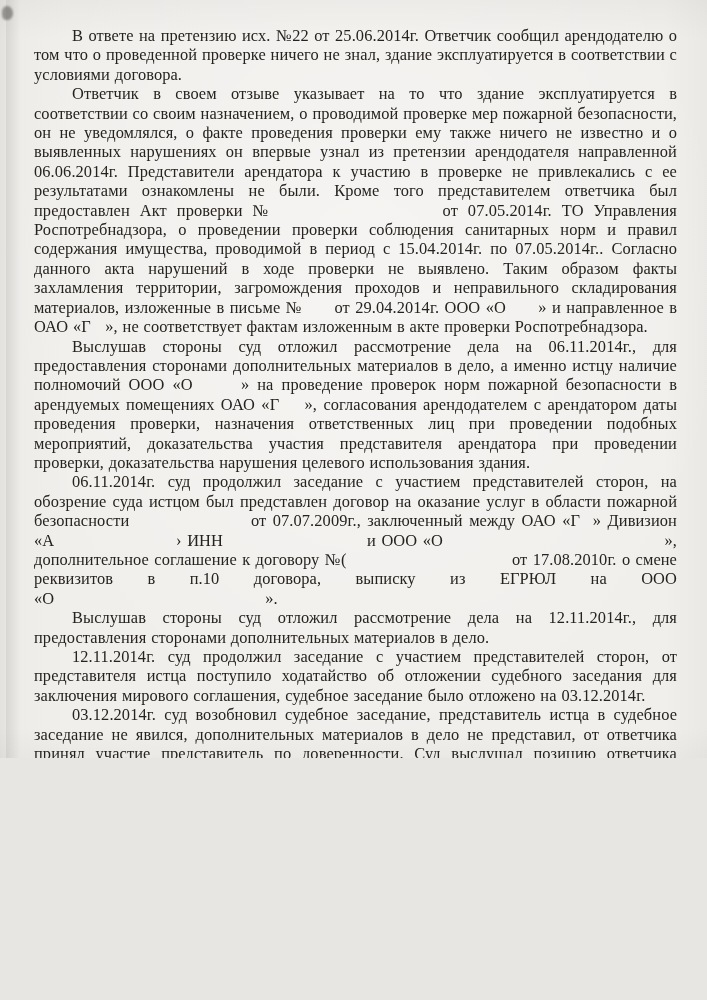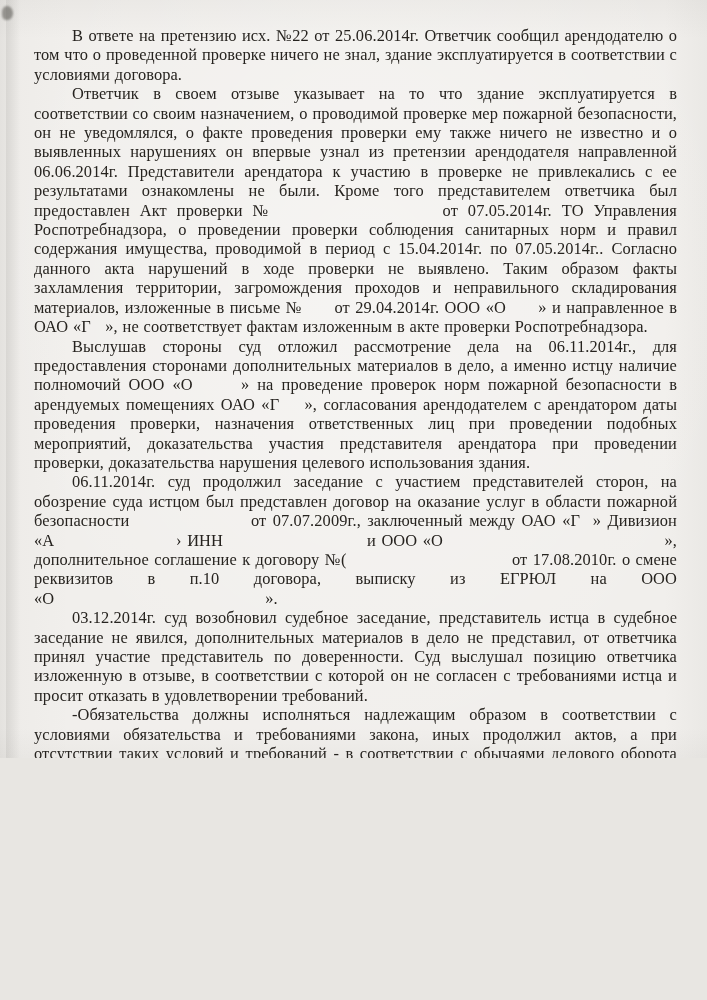--- a/index.html
+++ b/index.html
@@ -100,20 +100,22 @@
 
 <div class="scan">
   <div class="edge-streak"></div>
   <div class="corner-smudge"></div>
 
   <div class="content">
     <p>В ответе на претензию исх. №22 от 25.06.2014г. Ответчик сообщил арендодателю о том что о проведенной проверке ничего не знал, здание эксплуатируется в соответствии с условиями договора.</p>
     <p>Ответчик в своем отзыве указывает на то что здание эксплуатируется в соответствии со своим назначением, о проводимой проверке мер пожарной безопасности, он не уведомлялся, о факте проведения проверки ему также ничего не известно и о выявленных нарушениях он впервые узнал из претензии арендодателя направленной 06.06.2014г. Представители арендатора к участию в проверке не привлекались с ее результатами ознакомлены не были. Кроме того представителем ответчика был предоставлен Акт проверки №&nbsp;&nbsp;&nbsp;&nbsp;&nbsp;&nbsp;&nbsp;&nbsp;&nbsp;&nbsp;&nbsp;&nbsp;&nbsp;&nbsp;&nbsp;&nbsp; от 07.05.2014г. ТО Управления Роспотребнадзора, о проведении проверки соблюдения санитарных норм и правил  содержания имущества, проводимой в период с 15.04.2014г. по 07.05.2014г.. Согласно данного акта нарушений  в ходе проверки не выявлено. Таким образом факты захламления территории, загромождения проходов и неправильного складирования материалов, изложенные в письме №&nbsp;&nbsp;&nbsp;&nbsp;&nbsp; от 29.04.2014г. ООО «О&nbsp;&nbsp;&nbsp;&nbsp;&nbsp;&nbsp;» и направленное в ОАО «Г&nbsp;&nbsp;&nbsp;», не соответствует фактам изложенным в акте проверки Роспотребнадзора.</p>
     <p>Выслушав стороны суд отложил рассмотрение дела на 06.11.2014г., для предоставления сторонами дополнительных материалов в дело, а именно истцу наличие полномочий ООО «О&nbsp;&nbsp;&nbsp;&nbsp;&nbsp;&nbsp;» на проведение проверок норм пожарной безопасности в арендуемых помещениях ОАО «Г&nbsp;&nbsp;&nbsp;&nbsp;», согласования арендодателем с арендатором даты проведения проверки, назначения ответственных лиц при проведении подобных мероприятий, доказательства участия представителя арендатора при проведении проверки, доказательства нарушения целевого использования здания.</p>
     <p>06.11.2014г. суд продолжил заседание с участием представителей сторон, на обозрение суда истцом был представлен договор на оказание услуг в области пожарной безопасности &nbsp;&nbsp;&nbsp;&nbsp;&nbsp;&nbsp;&nbsp;&nbsp;&nbsp;&nbsp;&nbsp;&nbsp;&nbsp;&nbsp;&nbsp;&nbsp;&nbsp; от 07.07.2009г., заключенный между ОАО «Г&nbsp;&nbsp;» Дивизион «А&nbsp;&nbsp;&nbsp;&nbsp;&nbsp;&nbsp;&nbsp;&nbsp;&nbsp;&nbsp;&nbsp;&nbsp;&nbsp;&nbsp;&nbsp;&nbsp;&nbsp;&nbsp;&nbsp;&nbsp;&nbsp;&nbsp;› ИНН&nbsp;&nbsp;&nbsp;&nbsp;&nbsp;&nbsp;&nbsp;&nbsp;&nbsp;&nbsp;&nbsp;&nbsp;&nbsp;&nbsp;&nbsp;&nbsp;&nbsp;&nbsp;&nbsp;&nbsp;&nbsp;&nbsp;&nbsp;&nbsp;&nbsp; и ООО «О&nbsp;&nbsp;&nbsp;&nbsp;&nbsp;&nbsp;&nbsp;&nbsp;&nbsp;&nbsp;&nbsp;&nbsp;&nbsp;&nbsp;&nbsp;&nbsp;&nbsp;&nbsp;&nbsp;&nbsp;&nbsp;&nbsp;&nbsp;&nbsp;&nbsp;&nbsp;&nbsp;&nbsp;&nbsp;&nbsp;&nbsp;&nbsp;&nbsp;&nbsp;&nbsp;&nbsp;&nbsp;&nbsp;&nbsp;&nbsp;», дополнительное соглашение к договору №(&nbsp;&nbsp;&nbsp;&nbsp;&nbsp;&nbsp;&nbsp;&nbsp;&nbsp;&nbsp;&nbsp;&nbsp;&nbsp;&nbsp;&nbsp;&nbsp;&nbsp;&nbsp;&nbsp;&nbsp;&nbsp;&nbsp;&nbsp;&nbsp;&nbsp;&nbsp;&nbsp;&nbsp;&nbsp;&nbsp; от 17.08.2010г. о смене реквизитов в п.10 договора, выписку из ЕГРЮЛ на ООО «О&nbsp;&nbsp;&nbsp;&nbsp;&nbsp;&nbsp;&nbsp;&nbsp;&nbsp;&nbsp;&nbsp;&nbsp;&nbsp;&nbsp;&nbsp;&nbsp;&nbsp;&nbsp;&nbsp;&nbsp;&nbsp;&nbsp;&nbsp;&nbsp;&nbsp;&nbsp;&nbsp;&nbsp;&nbsp;&nbsp;&nbsp;&nbsp;&nbsp;&nbsp;&nbsp;&nbsp;&nbsp;&nbsp;&nbsp;&nbsp;&nbsp;&nbsp;&nbsp;&nbsp;».</p>
+    <p>Выслушав стороны суд отложил рассмотрение дела на 12.11.2014г., для предоставления сторонами дополнительных материалов в дело.</p>
+    <p>12.11.2014г. суд продолжил заседание с участием представителей сторон, от представителя истца поступило ходатайство об отложении судебного заседания для заключения мирового соглашения, судебное заседание было отложено на 03.12.2014г.</p>
     <p>03.12.2014г. суд возобновил судебное заседание, представитель истца в судебное заседание не явился, дополнительных материалов в дело не представил, от ответчика принял участие представитель по доверенности. Суд выслушал позицию ответчика изложенную в отзыве, в соответствии с которой он не согласен с требованиями истца и просит отказать в удовлетворении требований.</p>
     <p>-Обязательства должны исполняться надлежащим образом в соответствии с условиями обязательства и требованиями закона, иных продолжил актов, а при отсутствии таких условий и требований - в соответствии с обычаями делового оборота или иными обычно предъявляемыми требованиями.</p>
     <p>В соответствии с п. 5.4 Договора в случае нарушения Арендатором своих обязательств, предусмотренных разделом 2 Договора, Арендатор уплачивает Арендодателю штраф в размере 7% от суммы арендной платы за весь срок действия договора.</p>
 
   </div>
 
   <div class="stamp">
     <div class="stamp-inner">
       <div class="stamp-line stamp-l1">Юрист</div>
       <div class="stamp-line stamp-l2">Михаил Бабин</div>

